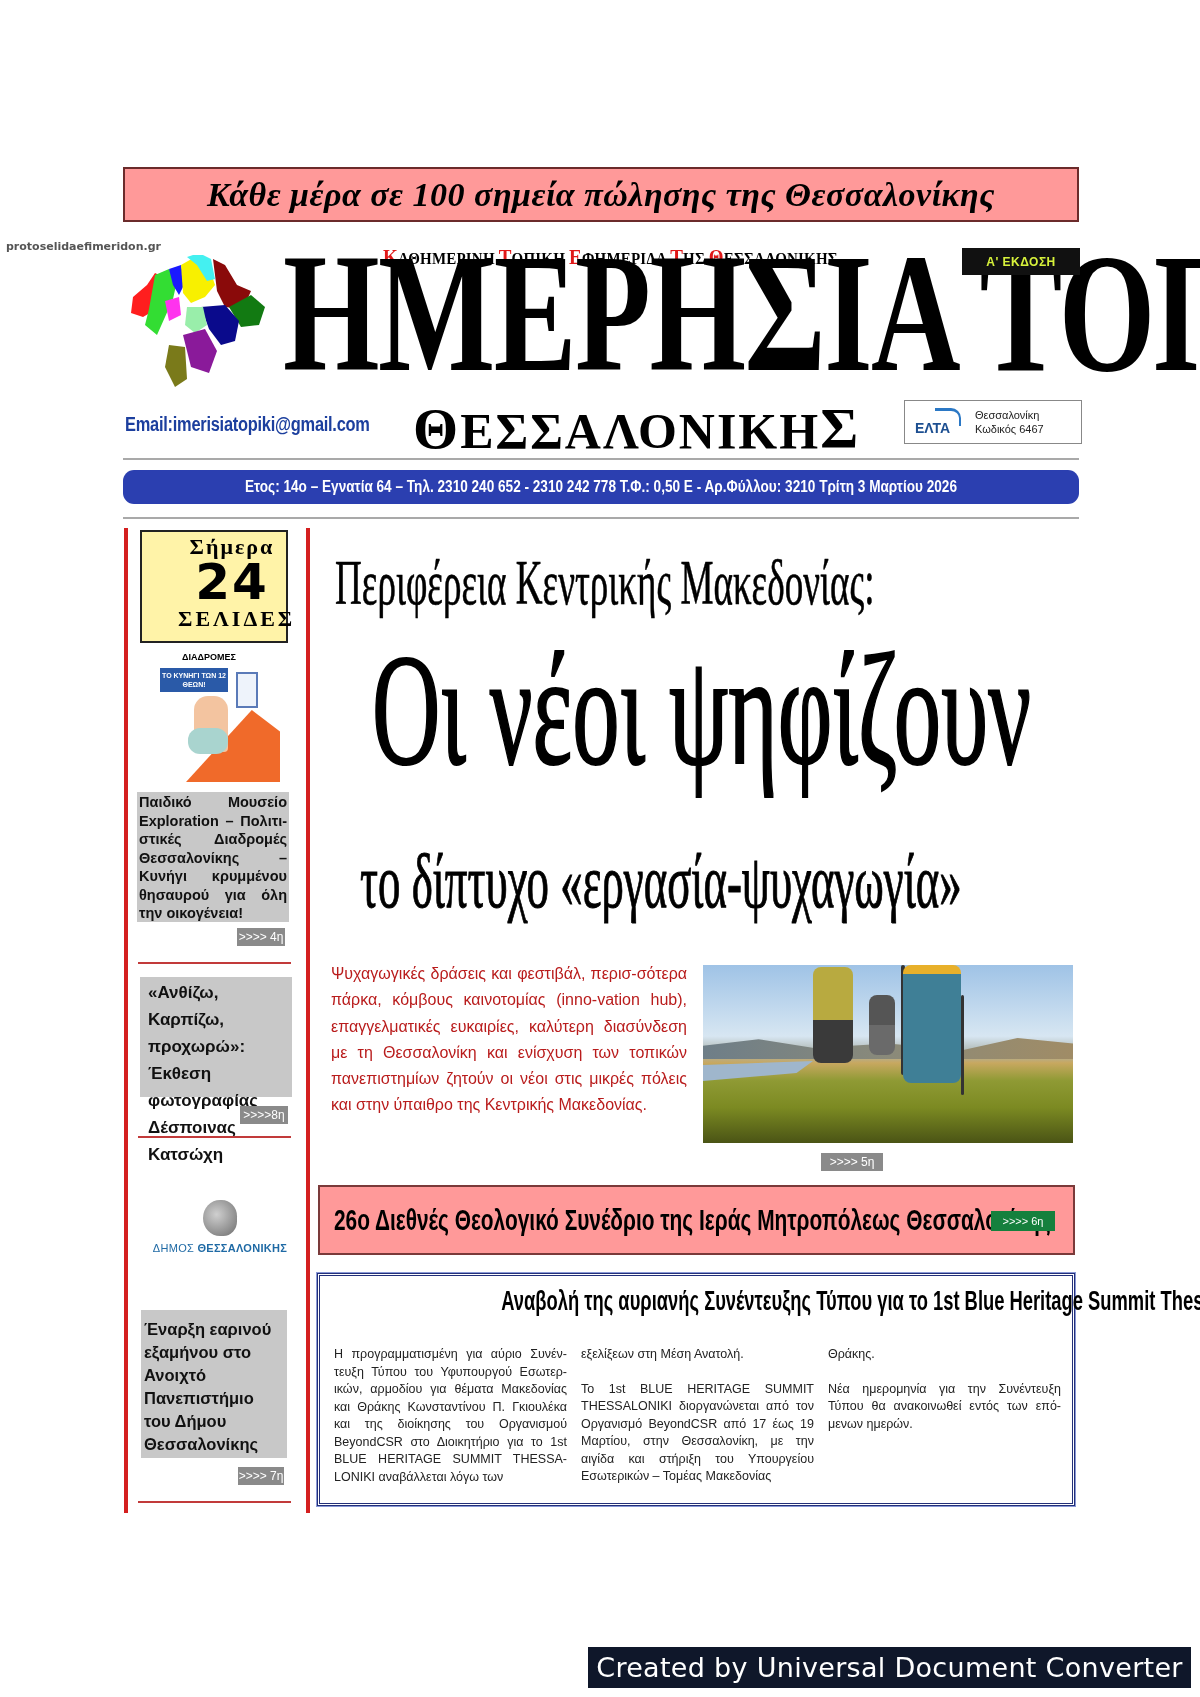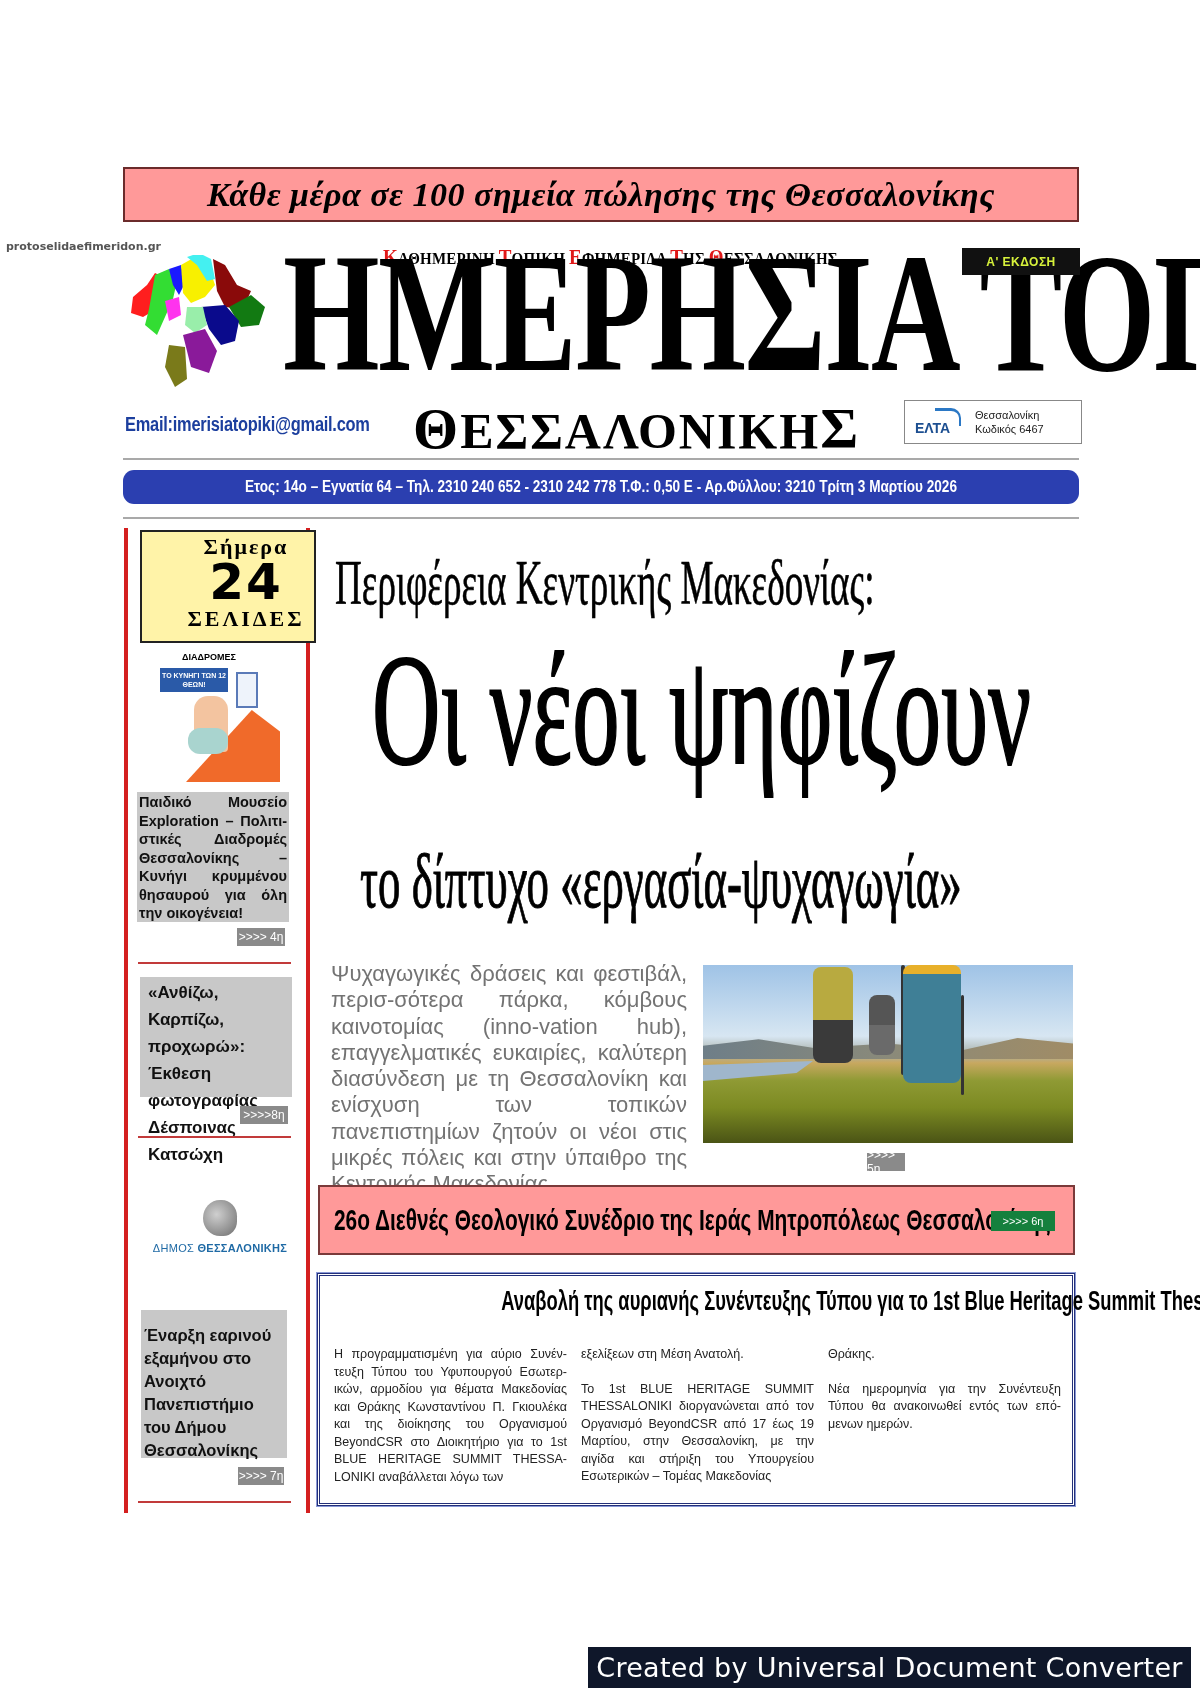--- a/index.html
+++ b/index.html
@@ -26,46 +26,46 @@
   .elta-logo { font-size: 14px; font-weight: bold; color: #1d4f91; position: relative; width: 52px; height: 36px; }
   .elta-logo .txt { position: absolute; bottom: 4px; left: 2px; }
   .elta-logo .wing { position: absolute; top: 4px; left: 22px; width: 26px; height: 18px; border-top: 3px solid #2b78c5; border-right: 2px solid #2b78c5; border-radius: 0 10px 0 0; }
   .elta-text { font-size: 11px; line-height: 14px; color: #222; }
   .rule { height: 2px; background: #a9a9a9; }
   .info-bar { left: 123px; top: 470px; width: 956px; height: 34px; background: #2b3fb0; color: #fff; display: flex; align-items: center; justify-content: center; border-radius: 11px; }
   .info-bar span { font-weight: bold; font-size: 17px; transform: scaleX(0.8); white-space: nowrap; display: inline-block; }
 
   
   .red-vline { width: 4px; background: #d41f1f; }
-  .pages-box { left: 140px; top: 530px; width: 176px; height: 113px; background: #fff3a8; border: 2px solid #222; text-align: center; font-family: "Liberation Serif", serif; font-weight: bold; padding-left: 36px; }
+  .pages-box { left: 140px; top: 530px; width: 148px; height: 113px; background: #fff3a8; border: 2px solid #222; text-align: center; font-family: "Liberation Serif", serif; font-weight: bold; padding-left: 36px; }
   .pages-box .l1 { font-size: 22px; margin-top: 2px; letter-spacing: 2px; }
   .pages-box .l2 { font-size: 50px; line-height: 44px; font-family: "DejaVu Sans", sans-serif; font-weight: bold; letter-spacing: 2px; }
   .pages-box .l3 { font-size: 22px; letter-spacing: 3px; margin-top: 2px; }
   .promo-img { left: 148px; top: 652px; width: 130px; height: 130px; }
   .grey-box { background: #c8c8c8; font-weight: bold; color: #111; }
   .side1 { left: 137px; top: 792px; width: 152px; height: 130px; font-size: 14.5px; line-height: 18.5px; padding: 1px 2px; text-align: justify; }
   .arrow-btn { background: #8a8a8a; color: #fff; font-size: 12px; display: flex; align-items: center; justify-content: center; font-family: "Liberation Sans Narrow", "Liberation Sans", sans-serif; }
   .side2 { left: 140px; top: 977px; width: 152px; height: 120px; font-size: 17px; line-height: 27px; padding: 2px 8px; text-align: justify; }
   .dimos-logo { left: 150px; top: 1200px; width: 140px; height: 60px; text-align: center; }
   .dimos-logo .head { width: 34px; height: 36px; margin: 0 auto; border-radius: 50% 45% 40% 50%; background: radial-gradient(circle at 40% 40%, #cfcfcf, #6d6d6d); }
   .dimos-logo .name { font-size: 11px; color: #1f6aa5; margin-top: 6px; letter-spacing: 0.3px; }
   .dimos-logo .name b { color: #1f6aa5; }
-  .side3 { left: 141px; top: 1310px; width: 146px; height: 148px; font-size: 16.5px; line-height: 23px; padding: 14px 3px; }
+  .side3 { left: 141px; top: 1310px; width: 146px; height: 148px; font-size: 16.5px; line-height: 23px; padding: 8px 3px; }
   .hline-red { height: 2px; background: #c23a3a; }
 
   
   .kicker { left: 335px; top: 546px; font-family: "Liberation Serif", serif; font-size: 64px; font-weight: normal; transform: scaleX(0.58); transform-origin: left top; white-space: nowrap; -webkit-text-stroke: 0.6px #000; }
   .headline { left: 372px; top: 635px; font-family: "Liberation Serif", serif; font-size: 158px; line-height: 150px; transform: scaleX(0.6); transform-origin: left top; white-space: nowrap; -webkit-text-stroke: 2px #000; }
   .subhead { left: 360px; top: 838px; font-family: "Liberation Serif", serif; font-size: 76px; transform: scaleX(0.59); transform-origin: left top; white-space: nowrap; -webkit-text-stroke: 1px #000; }
-  .lead { left: 331px; top: 961px; width: 356px; font-size: 22px; line-height: 26.3px; text-align: justify; color: #737373; }
+  .lead { left: 331px; top: 961px; width: 356px; font-size: 16px; line-height: 26.3px; text-align: justify; color: #b91c1c; }
   .photo { left: 703px; top: 965px; width: 370px; height: 178px; overflow: hidden; background: linear-gradient(180deg, #9fc3e6 0%, #d7e6f2 40%, #a8b0a8 50%, #c8a860 55%, #8f9a34 65%, #7c8a22 80%, #4a5415 100%); }
   .photo .mtn { position: absolute; left: 0; top: 72px; width: 100%; height: 22px; background: linear-gradient(90deg, #6e7e88, #8a8a7a 50%, #a08c66); clip-path: polygon(0 40%, 15% 10%, 30% 50%, 50% 30%, 70% 60%, 85% 5%, 100% 30%, 100% 100%, 0 100%); }
   .photo .river { position: absolute; left: 0; top: 96px; width: 110px; height: 20px; background: #9fb6cc; clip-path: polygon(0 20%, 100% 0, 85% 60%, 0 100%); }
   .photo .hiker { position: absolute; border-radius: 8px; }
-  .arrow-5 { left: 867px; top: 1153px; width: 38px; height: 18px; }
+  .arrow-5 { left: 821px; top: 1153px; width: 62px; height: 18px; }
 
   
   .conf-banner { left: 318px; top: 1185px; width: 757px; height: 70px; background: #ff9999; border: 2px solid #7a3a3a; display: flex; align-items: center; padding-left: 14px; }
   .conf-banner .txt { font-weight: bold; font-size: 29px; transform: scaleX(0.72); transform-origin: left center; white-space: nowrap; display: inline-block; width: 800px; }
   .conf-banner .btn { position: absolute; right: 18px; top: 24px; width: 64px; height: 20px; background: #15803d; color: #fff; font-size: 11px; display: flex; align-items: center; justify-content: center; }
 
   
   .article-box { left: 317px; top: 1273px; width: 758px; height: 233px; border: 3px double #23307a; outline: 1px solid #8a99d6; padding: 0; }
   .article-title { position: absolute; left: 0; top: 10px; width: 100%; text-align: center; }
   .article-title span { font-weight: bold; font-size: 27px; display: inline-block; transform: scaleX(0.68); white-space: nowrap; }

